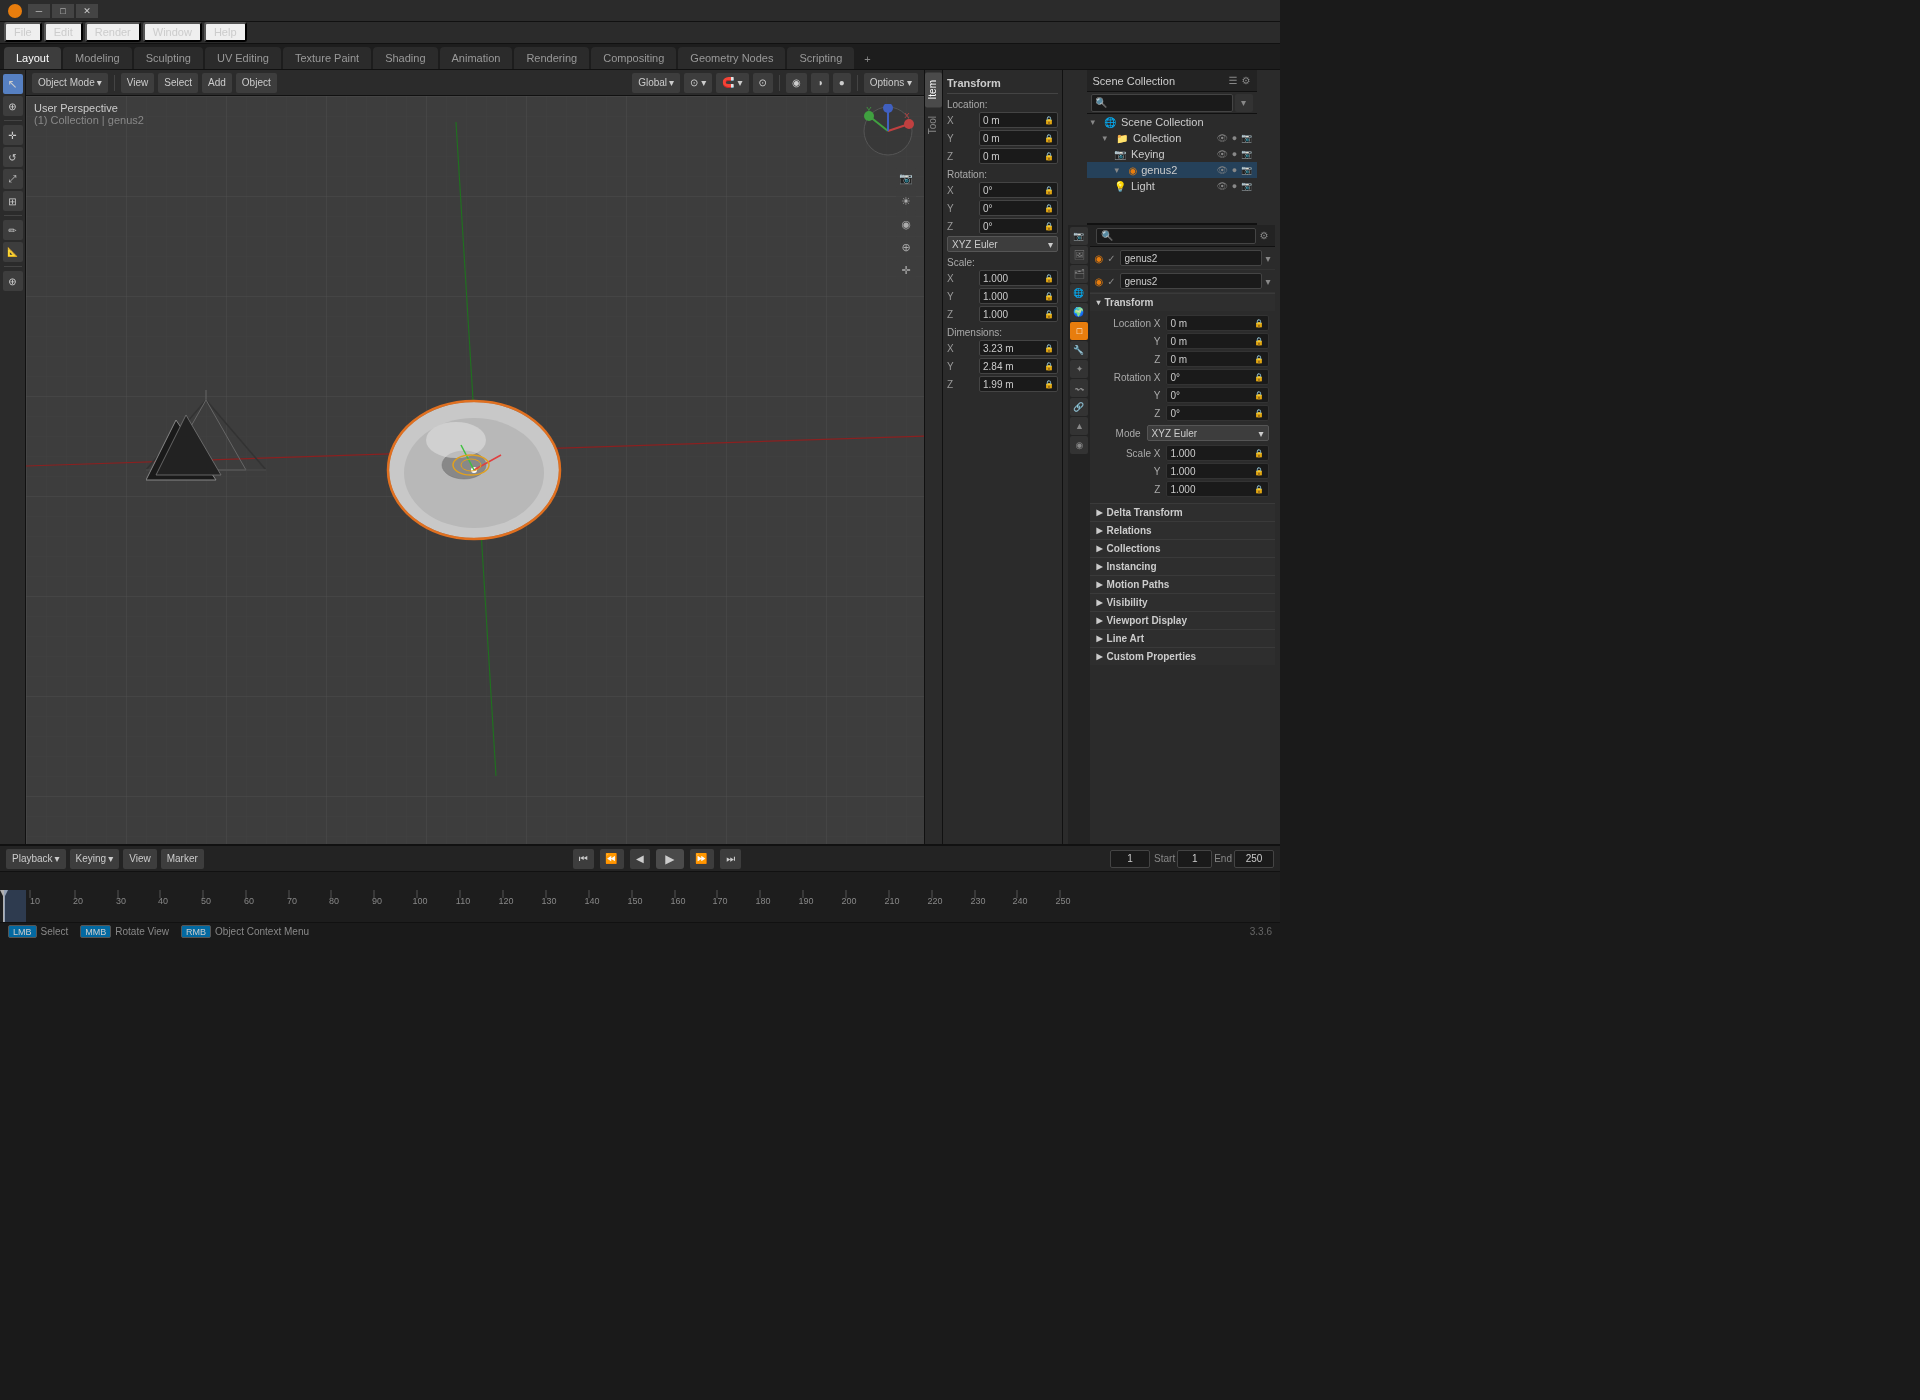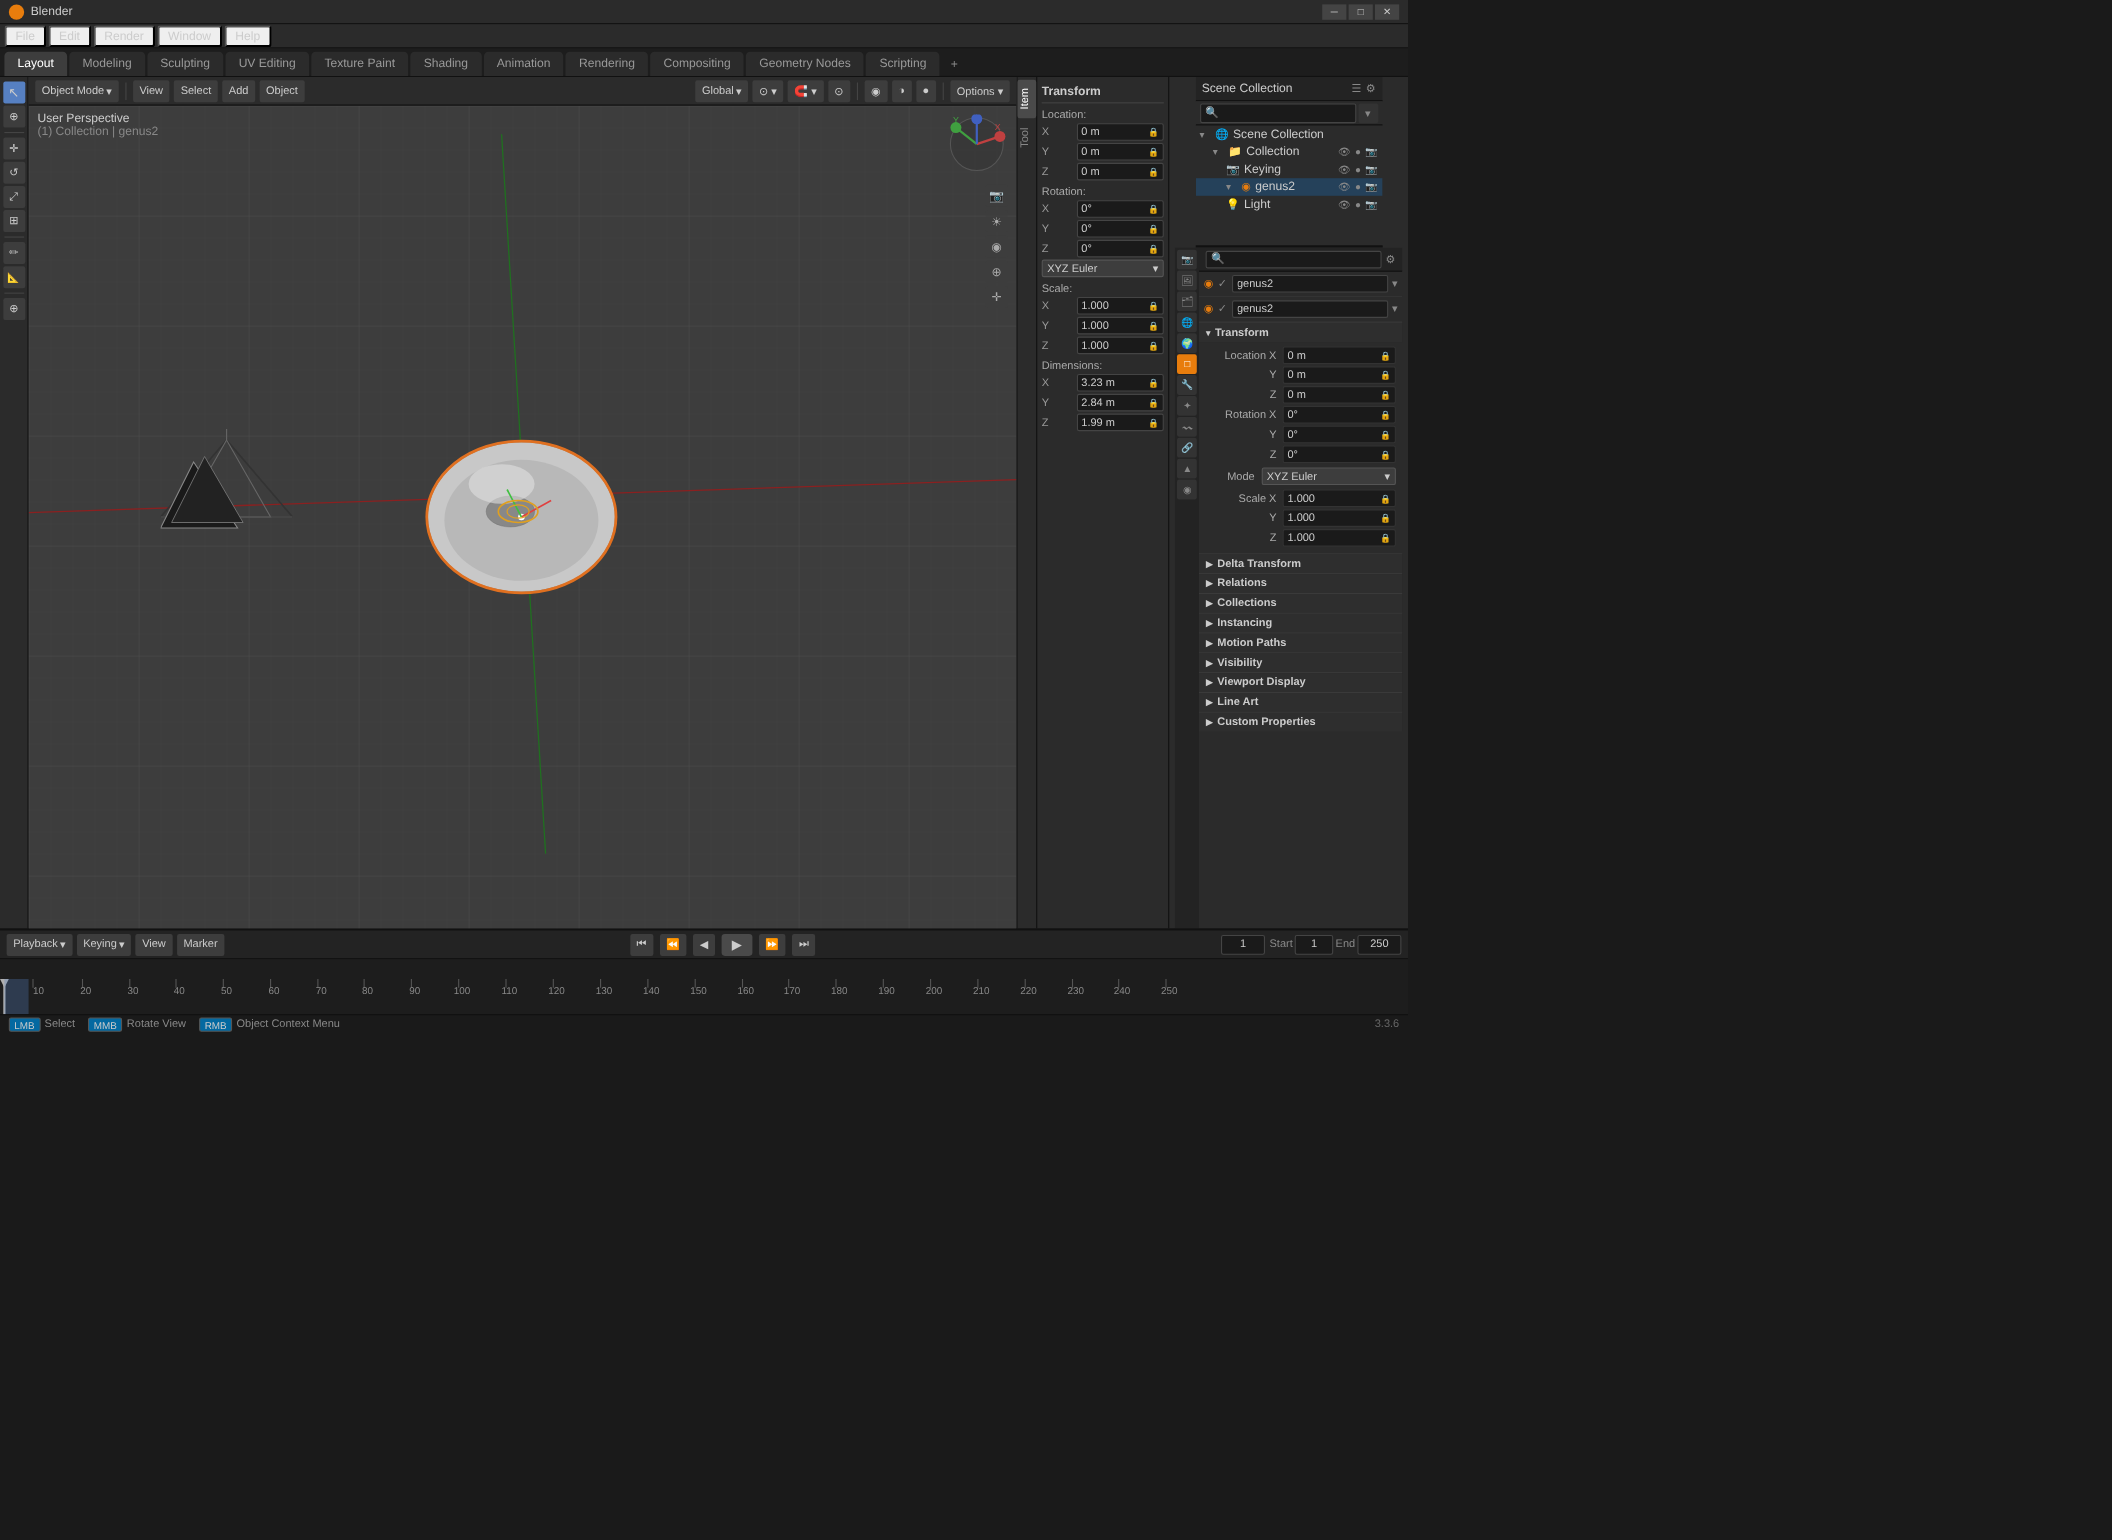--- a/index.html
+++ b/index.html
@@ -235,29 +235,28 @@
     ::-webkit-scrollbar-track { background: #1a1a1a; }
     ::-webkit-scrollbar-thumb { background: #444; border-radius: 3px; }
 
     .section-arrow { font-size: 8px; }
   </style>
 </head>
 <body>
 
 <div id="titlebar" style="height:22px; background:#2b2b2b; display:flex; align-items:center; padding:0 8px; border-bottom:1px solid #111;">
   <div style="width:14px;height:14px;background:#e87d0d;border-radius:50%;margin-right:6px;"></div>
-  <span style="font-size:11px;color:#ccc;flex:1;">Blender</span>
   <div style="display:flex;gap:2px;">
     <button style="width:22px;height:14px;background:#444;border:none;color:#ccc;font-size:9px;cursor:pointer;">─</button>
     <button style="width:22px;height:14px;background:#444;border:none;color:#ccc;font-size:9px;cursor:pointer;">□</button>
     <button style="width:22px;height:14px;background:#444;border:none;color:#ccc;font-size:9px;cursor:pointer;">✕</button>
   </div>
 </div>
 
-<div id="menubar" style="height:22px;background:#2b2b2b;display:flex;align-items:center;padding:0 4px;gap:2px;border-bottom:1px solid #111;">
+<div id="menubar" style="height:22px;background:#2b2b2b;display:flex;align-items:flex-start;padding:0 4px;gap:2px;border-bottom:1px solid #111;">
   <button class="menu-item">File</button>
   <button class="menu-item">Edit</button>
   <button class="menu-item">Render</button>
   <button class="menu-item">Window</button>
   <button class="menu-item">Help</button>
 </div>
 
 <div id="workspace-tabs" style="height:26px;background:#1d1d1d;display:flex;align-items:flex-end;padding:0 4px;border-bottom:1px solid #111;">
   <div class="workspace-tab active">Layout</div>
   <div class="workspace-tab">Modeling</div>

